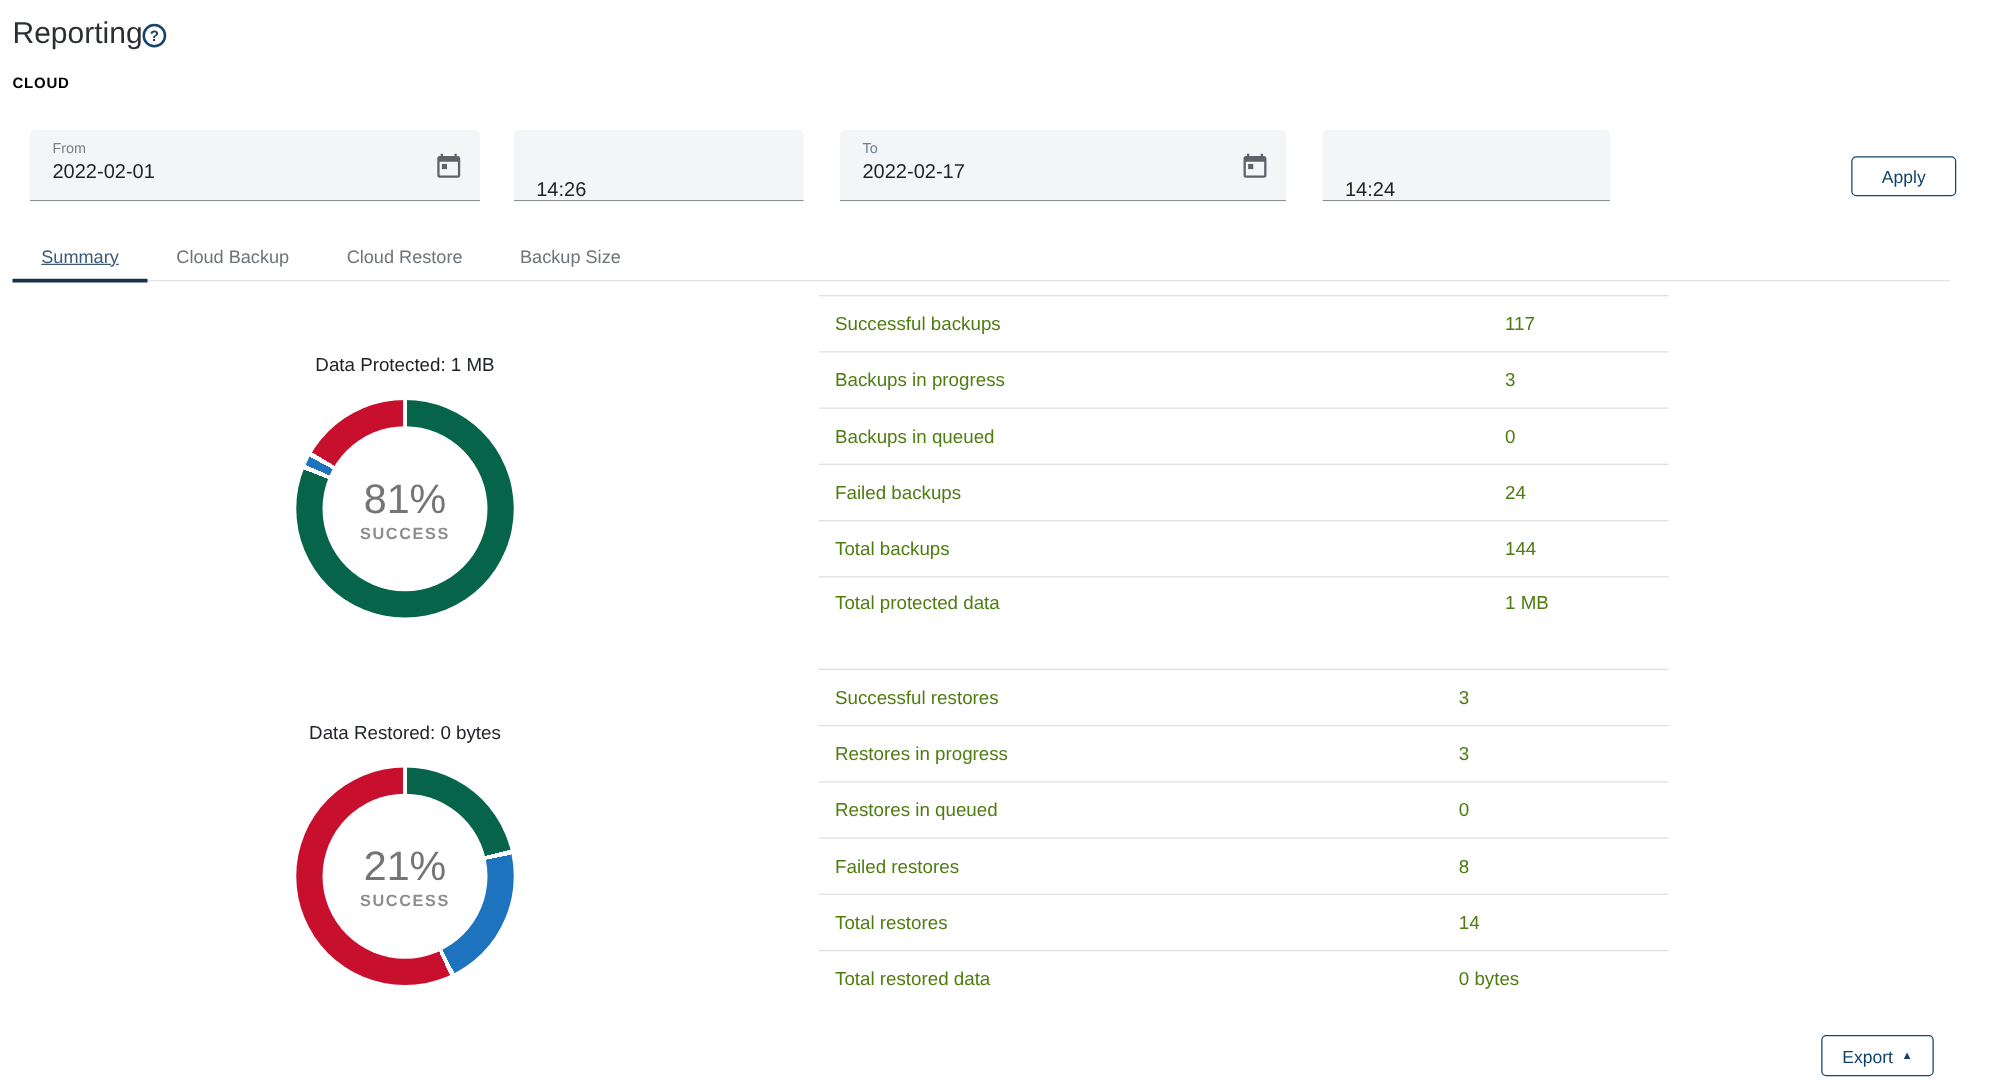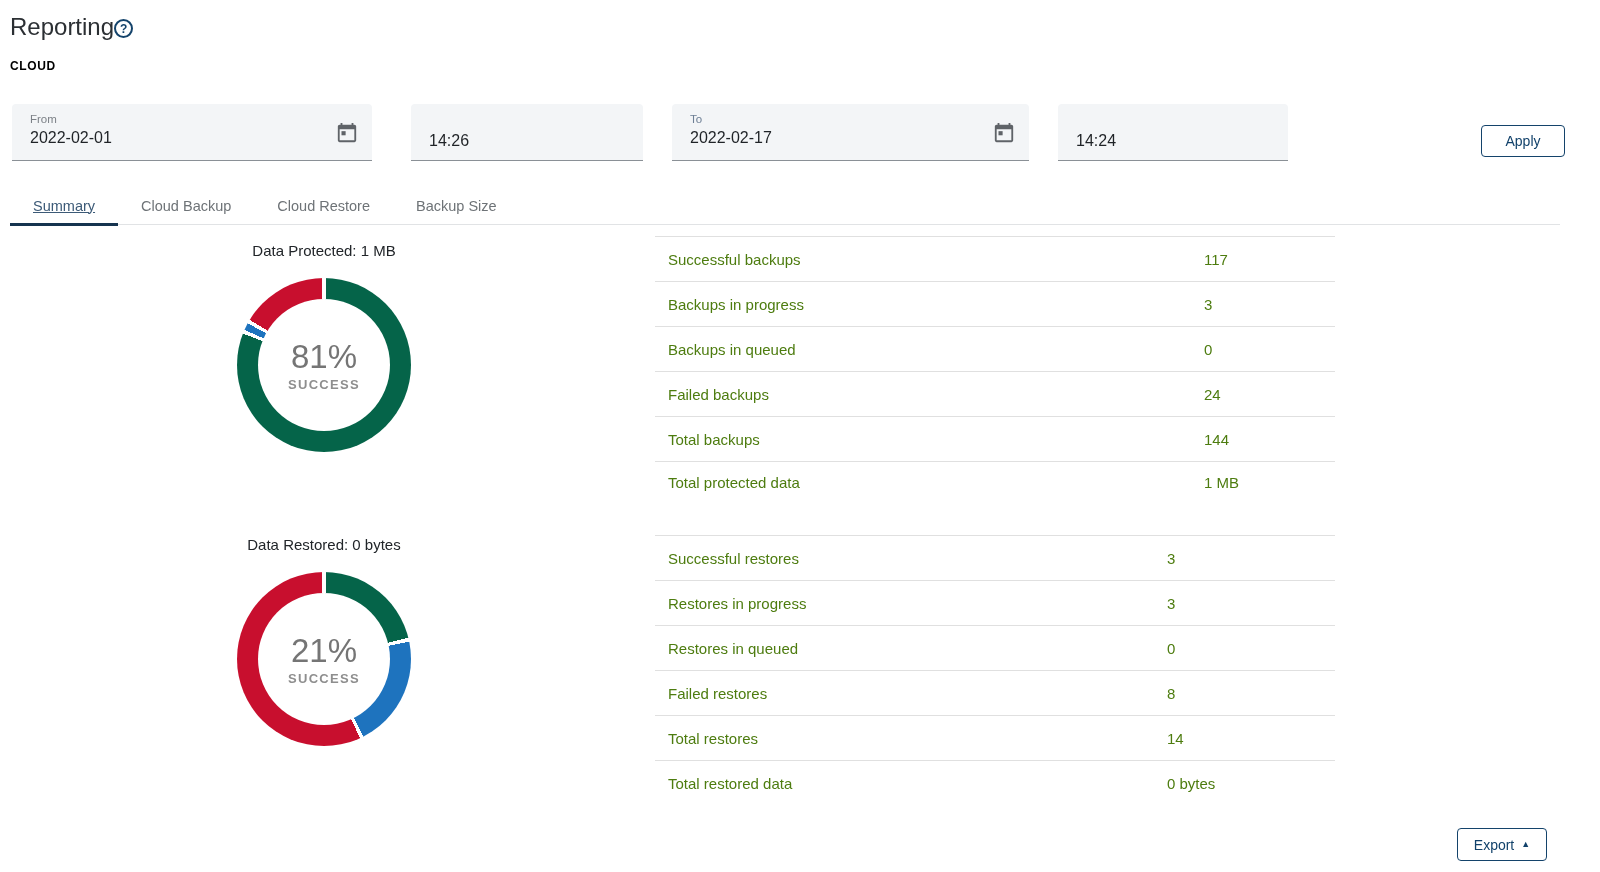--- a/index.html
+++ b/index.html
@@ -15,23 +15,23 @@
                align-items: center; justify-content: center; cursor: pointer; margin-top: 3px; }
   .section-label { position: absolute; left: 10px; top: 59px; font-size: 12px; font-weight: 700;
                    color: #000000; letter-spacing: .6px; }
 
   
   .field { position: absolute; height: 57px; background: #f3f5f7; border-bottom: 1px solid #8a9096;
            border-radius: 4px 4px 0 0; padding: 8px 12px 0 18px; cursor: text; }
   .field-label { display: block; font-size: 11.5px; color: #7c8187; line-height: 14px; }
   .field-label.to { color: #6d7f95; }
   .field-value { display: block; font-size: 16px; color: #1f2327; margin-top: 3px; }
-  .field.time .field-value { margin-top: 20px; }
+  .field.time .field-value { margin-top: 32px; }
   .cal-icon { position: absolute; right: 14px; top: 18px; width: 22px; height: 22px; cursor: pointer; }
-  .f-from { left: 12px;  top: 104px; width: 360px; }
+  .f-from { left: 24px;  top: 104px; width: 360px; }
   .f-time1{ left: 411px; top: 104px; width: 232px; }
   .f-to   { left: 672px; top: 104px; width: 357px; }
   .f-time2{ left: 1058px;top: 104px; width: 230px; }
 
   .btn { position: absolute; background: #fff; border: 1px solid #14436b; border-radius: 4px;
          color: #11416a; font-size: 14px; font-weight: 500; font-family: "Liberation Sans", sans-serif;
          display: flex; align-items: center; justify-content: center; gap: 7px; cursor: pointer; }
   .btn-apply  { left: 1481px; top: 125px; width: 84px; height: 32px; }
   .btn-export { left: 1457px; top: 828px; width: 90px; height: 33px; }
   .export-caret { font-size: 9px; line-height: 9px; color: #11416a; }
@@ -43,21 +43,21 @@
          cursor: pointer; height: 39px; position: relative; }
   .tab.active { color: #3c5a77; text-decoration: underline; }
   .tab.active::after { content: ""; position: absolute; left: 0; right: 0; bottom: -1px;
                        height: 3px; background: #16344f; }
 
   
   .chart-col { position: absolute; left: 24px; top: 236px; width: 600px; height: 560px; }
   .donut-block { position: absolute; left: 0; width: 600px; display: flex; flex-direction: column; align-items: center; }
   .donut-block.first  { top: 6px; }
   .donut-block.second { top: 300px; }
-  .donut-title { font-size: 15px; color: #212529; margin-bottom: 19px; }
+  .donut-title { font-size: 15px; color: #212529; margin-bottom: 19px; margin-top: 42px; }
   .donut { position: relative; width: 174px; height: 174px; border-radius: 50%; }
   .donut-hole { position: absolute; left: 21px; top: 21px; width: 132px; height: 132px;
                 background: #fff; border-radius: 50%; display: flex; flex-direction: column;
                 align-items: center; justify-content: center; }
   .donut-value { font-size: 33px; color: #757575; line-height: 36px; }
   .donut-sub   { font-size: 13px; font-weight: 700; color: #8e8e8e; letter-spacing: 1.3px; margin-top: 2px; }
 
   
   .stats { position: absolute; left: 655px; top: 236px; width: 680px; }
   .stats-section { border-top: 1px solid #e0e0e0; }

